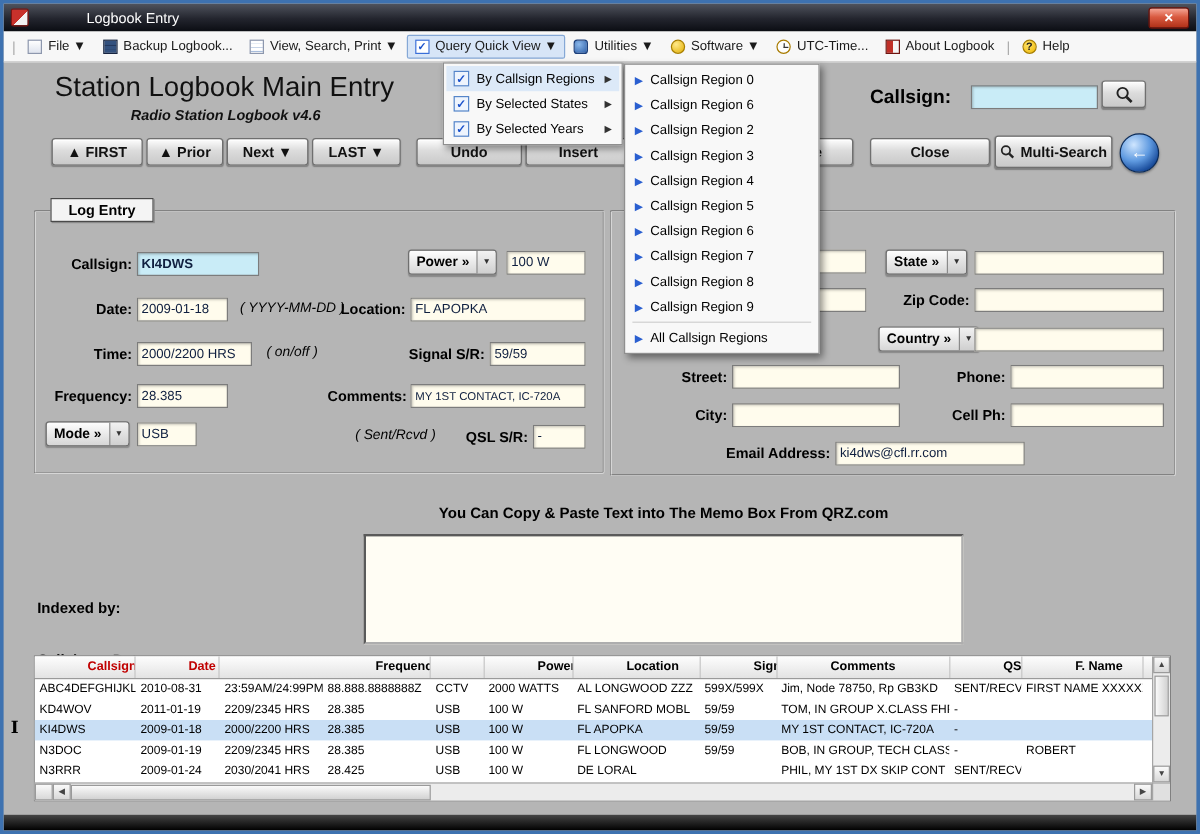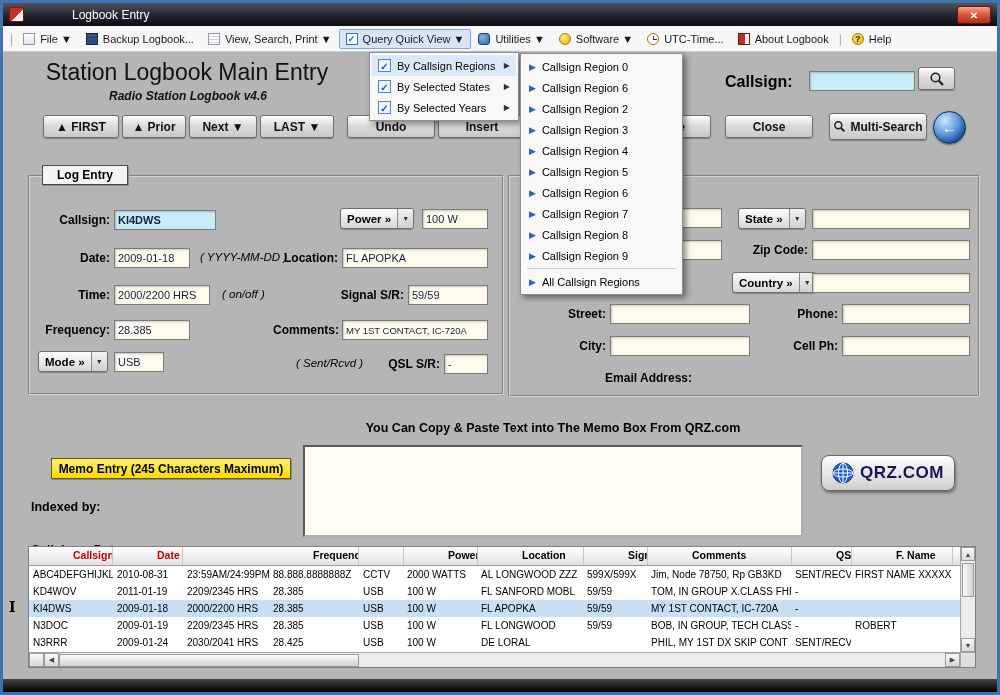--- a/index.html
+++ b/index.html
@@ -181,21 +181,21 @@
     </svg>
   </div>
 
   <div class="btn" style="left:40px;top:112px;width:76px;">▲ FIRST</div>
   <div class="btn" style="left:119px;top:112px;width:64px;">▲ Prior</div>
   <div class="btn" style="left:186px;top:112px;width:68px;">Next ▼</div>
   <div class="btn" style="left:257px;top:112px;width:74px;">LAST ▼</div>
   <div class="btn" style="left:344px;top:112px;width:88px;">Undo</div>
   <div class="btn" style="left:435px;top:112px;width:88px;">Insert</div>
   <div class="btn" style="left:620px;top:112px;width:88px;">Delete</div>
-  <div class="btn" style="left:722px;top:112px;width:88px;">Close</div>
+  <div class="btn" style="left:722px;top:112px;width:100px;">Close</div>
   <div class="btn" style="left:826px;top:110px;width:98px;height:27px;">
     <svg width="13" height="13" viewBox="0 0 16 16">
       <circle cx="6.5" cy="6.5" r="4.3" fill="none" stroke="#222" stroke-width="1.8"></circle>
       <line x1="9.8" y1="9.8" x2="14" y2="14" stroke="#222" stroke-width="2.4"></line>
     </svg>
     <span>Multi-Search</span>
   </div>
   <div class="orb">
     <span>←</span>
   </div>
@@ -265,37 +265,27 @@
     <input class="inp" style="left: 100px; top: 127px; width: 140px;" value="">
     <div class="flabel" style="left:252px;top:130px;width:76px;">Phone:</div>
     <input class="inp" style="left: 332px; top: 127px; width: 128px;" value="">
 
     <div class="flabel" style="left:28px;top:162px;width:68px;">City:</div>
     <input class="inp" style="left: 100px; top: 159px; width: 140px;" value="">
     <div class="flabel" style="left:252px;top:162px;width:76px;">Cell Ph:</div>
     <input class="inp" style="left: 332px; top: 159px; width: 128px;" value="">
 
     <div class="flabel" style="left:56px;top:194px;width:126px;">Email Address:</div>
+    <input class="inp" style="left: 186px; top: 191px; width: 158px;" value="ki4dws@cfl.rr.com">
   </div>
 
   <div class="banner">You Can Copy &amp; Paste Text into The Memo Box From QRZ.com</div>
-  <div class="memo-label">Memo Entry  (245 Characters Maximum)</div>
   <div class="idx" style="top:497px;">Indexed by:</div>
   <div class="idx" style="top:540px;">Callsign + Date</div>
   <textarea class="memo-box" style=""></textarea>
-  <div class="qrz">
-    <svg width="22" height="22" viewBox="0 0 22 22">
-      <circle cx="11" cy="11" r="10" fill="#1d5dd6" stroke="#0c2f7a"></circle>
-      <ellipse cx="11" cy="11" rx="4.5" ry="10" fill="none" stroke="#fff" stroke-width="1"></ellipse>
-      <ellipse cx="11" cy="11" rx="10" ry="4" fill="none" stroke="#fff" stroke-width="1"></ellipse>
-      <line x1="1" y1="11" x2="21" y2="11" stroke="#fff"></line>
-      <line x1="11" y1="1" x2="11" y2="21" stroke="#fff"></line>
-    </svg>
-    <span class="qrz-text">QRZ.COM</span>
-  </div>
 
   <div class="tbl">
     <div class="tbl-head" id="tbl-head">
         <div class="cell" style="width: 84px; color: rgb(192, 0, 0);">Callsign</div>
         <div class="cell" style="width: 70px; color: rgb(192, 0, 0);">Date</div>
         <div class="cell" style="width: 86px; margin-top: 32px;">Time on/off</div>
         <div class="cell" style="width: 90px;">Frequency</div>
         <div class="cell" style="width: 44px;">Mode</div>
         <div class="cell" style="width: 74px;">Power</div>
         <div class="cell" style="width: 106px;">Location</div>

